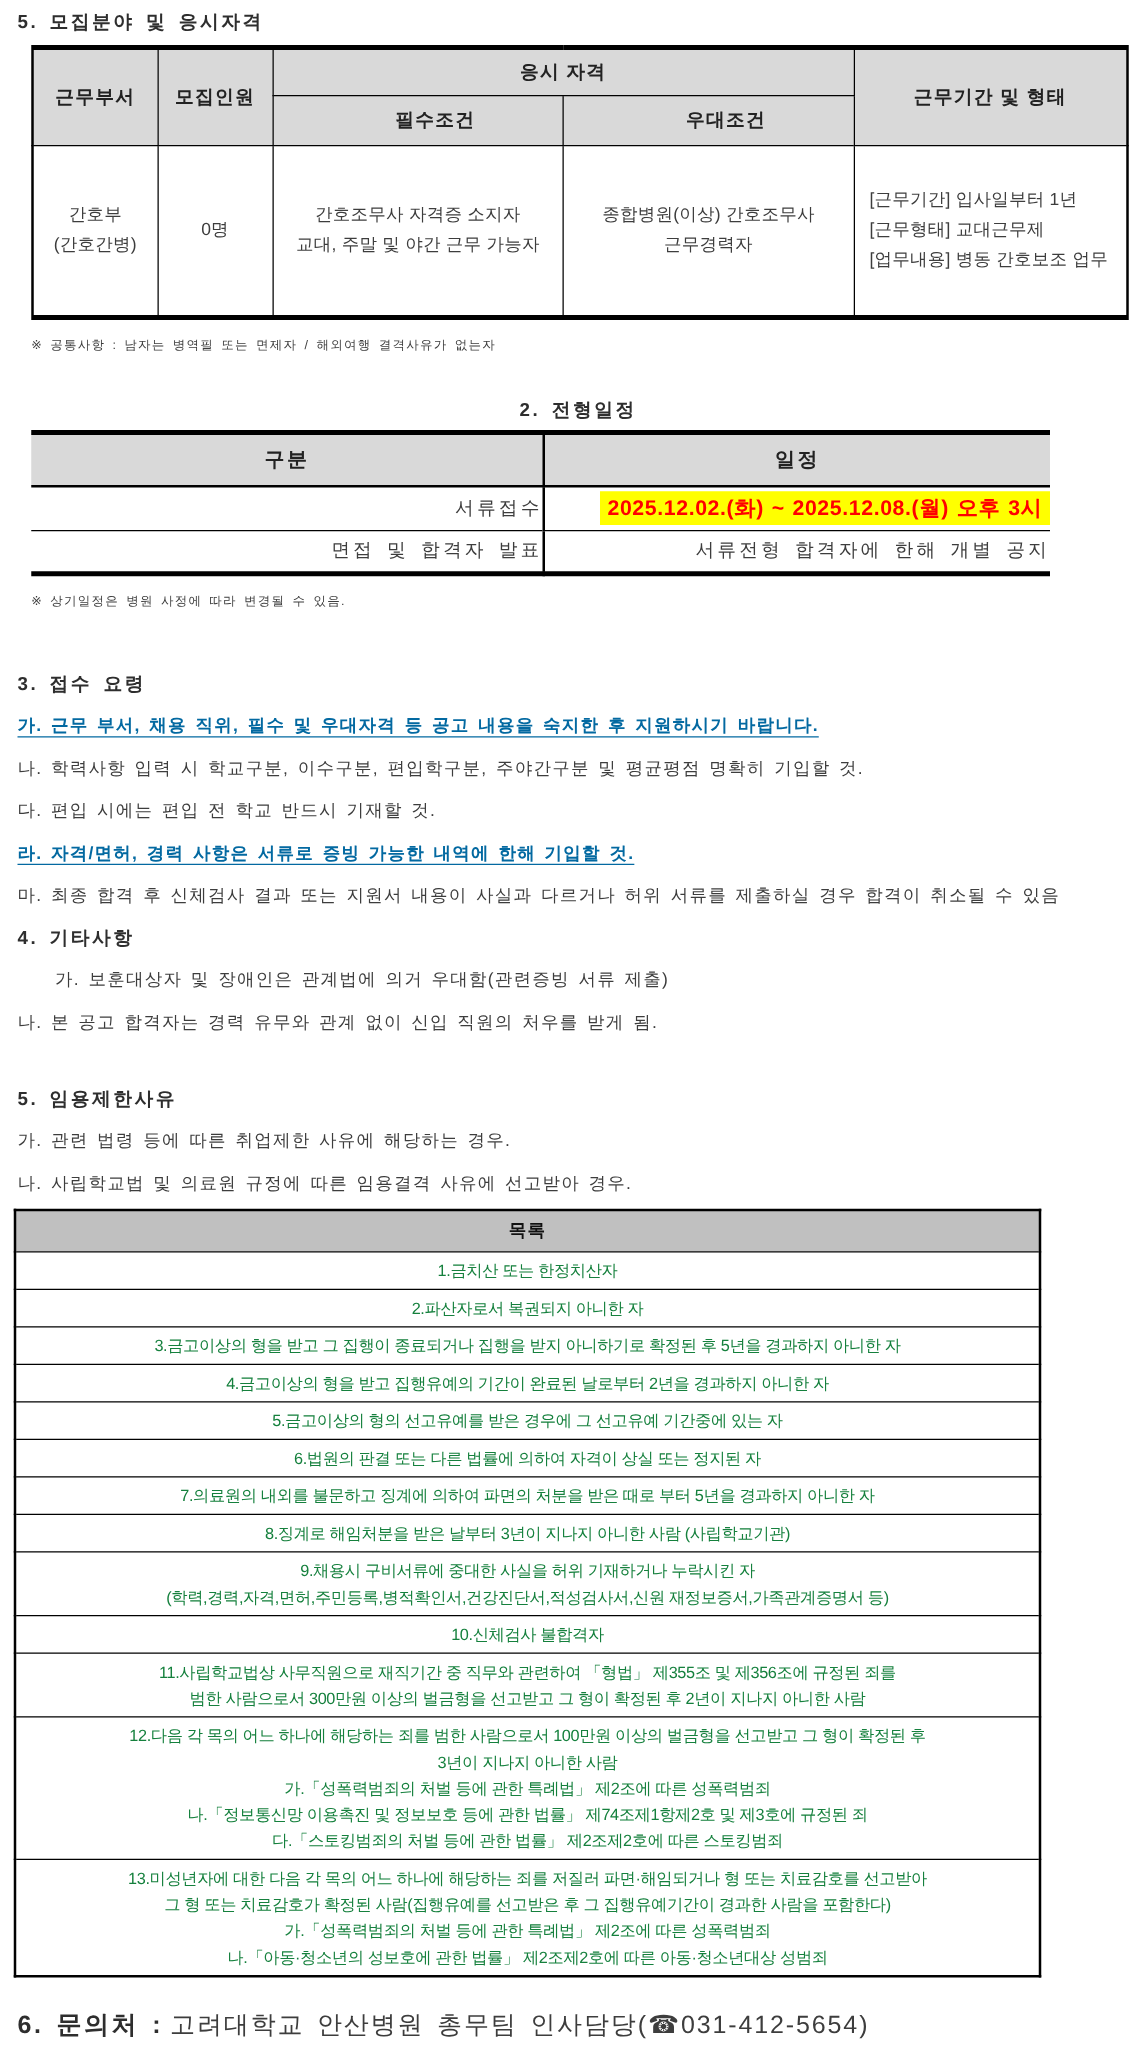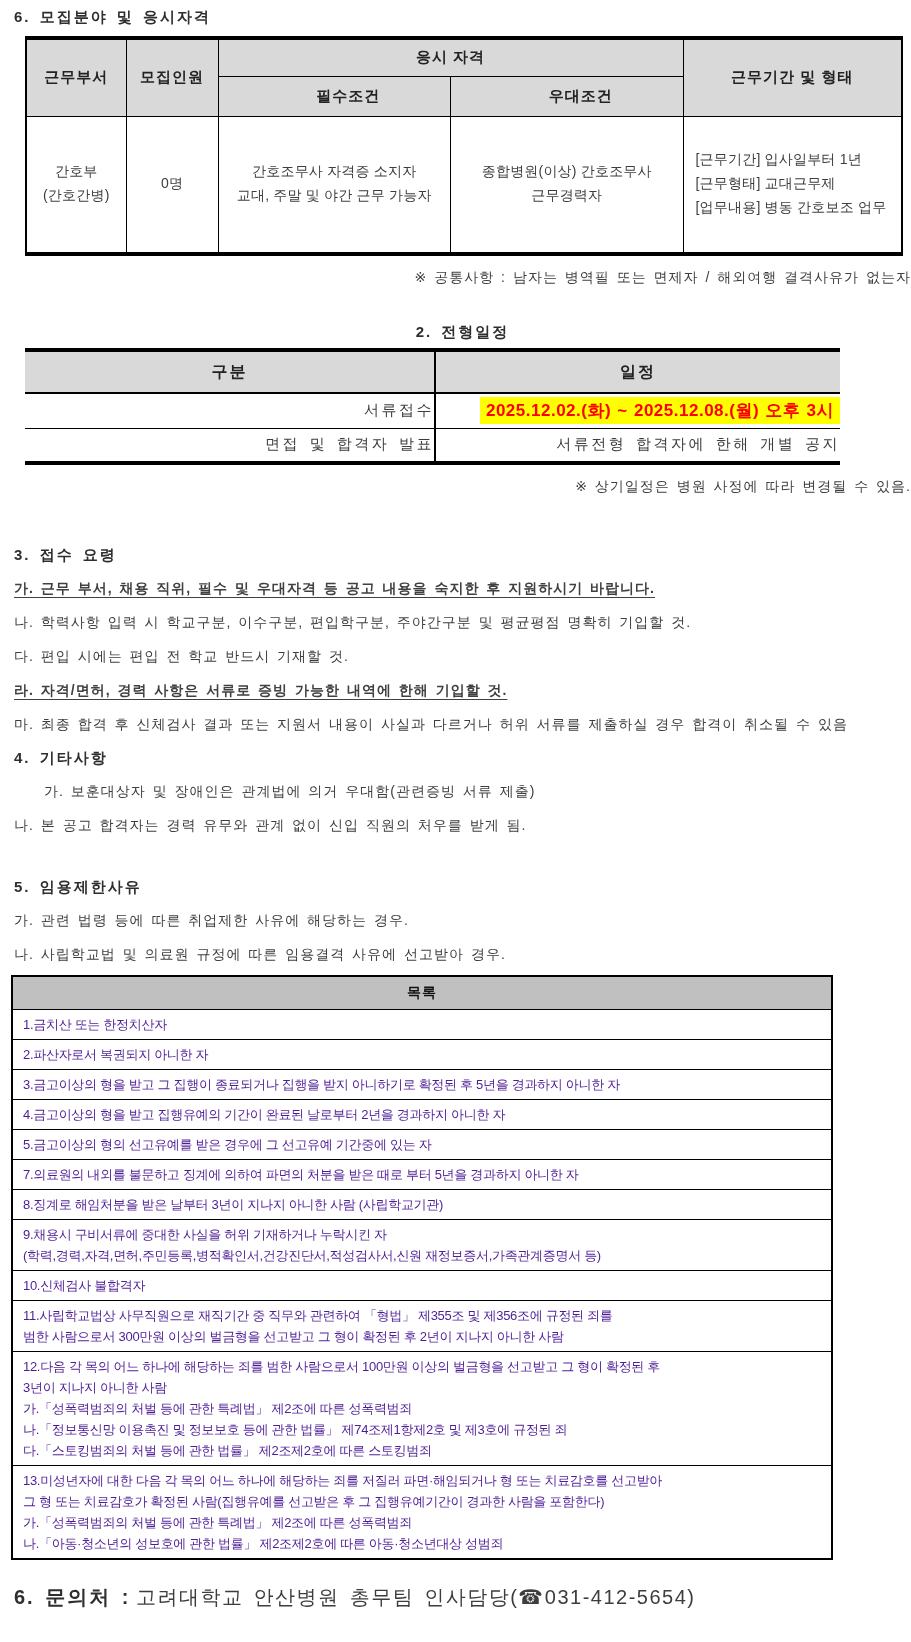--- a/index.html
+++ b/index.html
@@ -13,27 +13,27 @@
 
   .sec-title {
     font-size:15px; font-weight:bold; color:#2e2e2e;
     letter-spacing:2px; word-spacing:3px; margin-left:14px; white-space:nowrap;
   }
   .para {
     font-size:14px; letter-spacing:1px; word-spacing:2px;
     margin-left:14px; margin-top:13px; line-height:21px; white-space:nowrap;
   }
   .para.em {
-    font-weight:bold; color:#404040;
+    font-weight:bold; color:#0369a1;
     text-decoration:underline; text-underline-offset:4px;
   }
   .para.indent { margin-left:44px; }
   .note {
-    font-size:14px; letter-spacing:1px; word-spacing:2px;
-    margin-left:25px; margin-top:13px; white-space:nowrap;text-align:right;
+    font-size:10px; letter-spacing:1px; word-spacing:2px;
+    margin-left:25px; margin-top:13px; white-space:nowrap;
   }
 
   
   table { border-collapse:collapse; }
   .t1 {
     width:878px; margin-left:25px; margin-top:9px; table-layout:fixed;
     border-top:4px solid #000; border-bottom:4px solid #000;
     border-left:2px solid #000; border-right:2px solid #000;
   }
   .t1 th, .t1 td { border:1.5px solid #000; text-align:center; vertical-align:middle; }
@@ -74,39 +74,39 @@
   .t3 {
     width:822px; margin-left:11px; margin-top:10px;
     border:2px solid #000;
   }
   .t3 th {
     background:#c0c0c0; height:33px; font-size:14px; font-weight:bold; color:#111;
     letter-spacing:1px; border:1.5px solid #000; text-align:center; vertical-align:middle;
   }
   .t3 td {
     border:1.5px solid #000; padding:4px 10px;
-    font-size:13px; line-height:21px; color:#4c1d95; letter-spacing:-0.3px;
-    text-align:left; vertical-align:middle;margin-left:16px;
+    font-size:13px; line-height:21px; color:#15803d; letter-spacing:-0.3px;
+    text-align:center; vertical-align:middle;margin-left:16px;
   }
   .t3 td div { white-space:nowrap; }
 
   
   .contact { margin-left:14px; margin-top:24px; font-size:20px; white-space:nowrap; }
   .contact .lbl { font-weight:bold; color:#2e2e2e; letter-spacing:2px; word-spacing:3px; }
   .contact .val { letter-spacing:1.5px; word-spacing:3px; color:#3d3d3d; }
 
   .mt30 { margin-top:36px;text-align:center; } .mt50 { margin-top:50px; } .mt42 { margin-top:42px; }
   .mt14 { margin-top:14px; }
 </style>
 </head>
 <body>
 
 <div class="page">
 
-  <div class="sec-title">6. 모집분야 및 응시자격</div>
+  <div class="sec-title">5. 모집분야 및 응시자격</div>
 
   <table class="t1">
     <tbody>
         <tr class="hr1">
       <th class="c1" rowspan="2">근무부서</th>
       <th class="c2" rowspan="2">모집인원</th>
       <th colspan="2">응시 자격</th>
       <th class="c5" rowspan="2">근무기간 및 형태</th>
     </tr>
     <tr class="hr2">
@@ -201,20 +201,25 @@
             <div>4.금고이상의 형을 받고 집행유예의 기간이 완료된 날로부터 2년을 경과하지 아니한 자</div>
           </td>
         </tr>
     <tr>
           <td>
             <div>5.금고이상의 형의 선고유예를 받은 경우에 그 선고유예 기간중에 있는 자</div>
           </td>
         </tr>
     <tr>
           <td>
+            <div>6.법원의 판결 또는 다른 법률에 의하여 자격이 상실 또는 정지된 자</div>
+          </td>
+        </tr>
+    <tr>
+          <td>
             <div>7.의료원의 내외를 불문하고 징계에 의하여 파면의 처분을 받은 때로 부터 5년을 경과하지 아니한 자</div>
           </td>
         </tr>
     <tr>
           <td>
             <div>8.징계로 해임처분을 받은 날부터 3년이 지나지 아니한 사람 (사립학교기관)</div>
           </td>
         </tr>
     <tr>
           <td>

